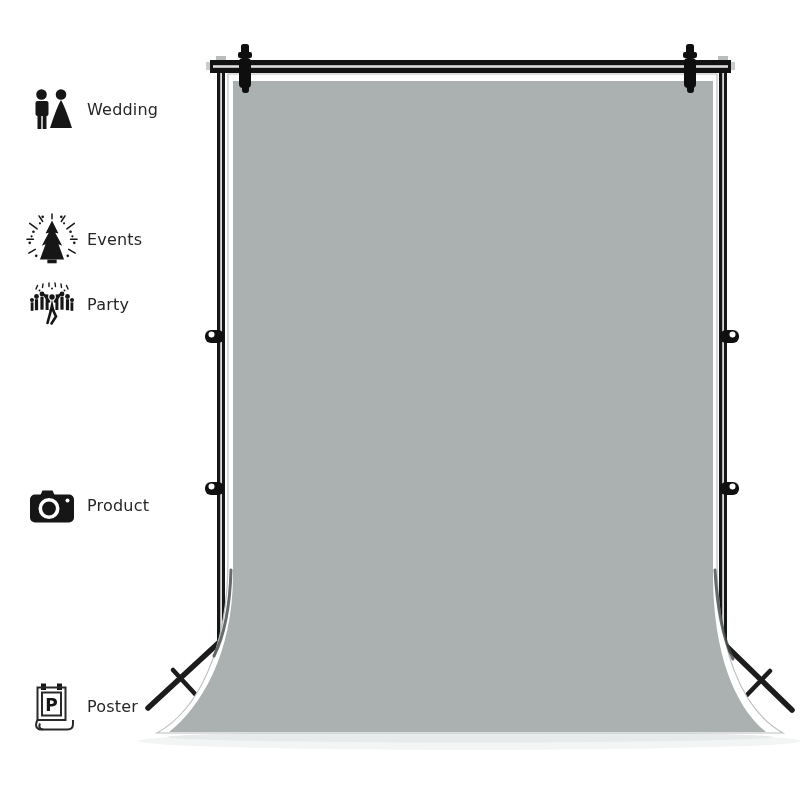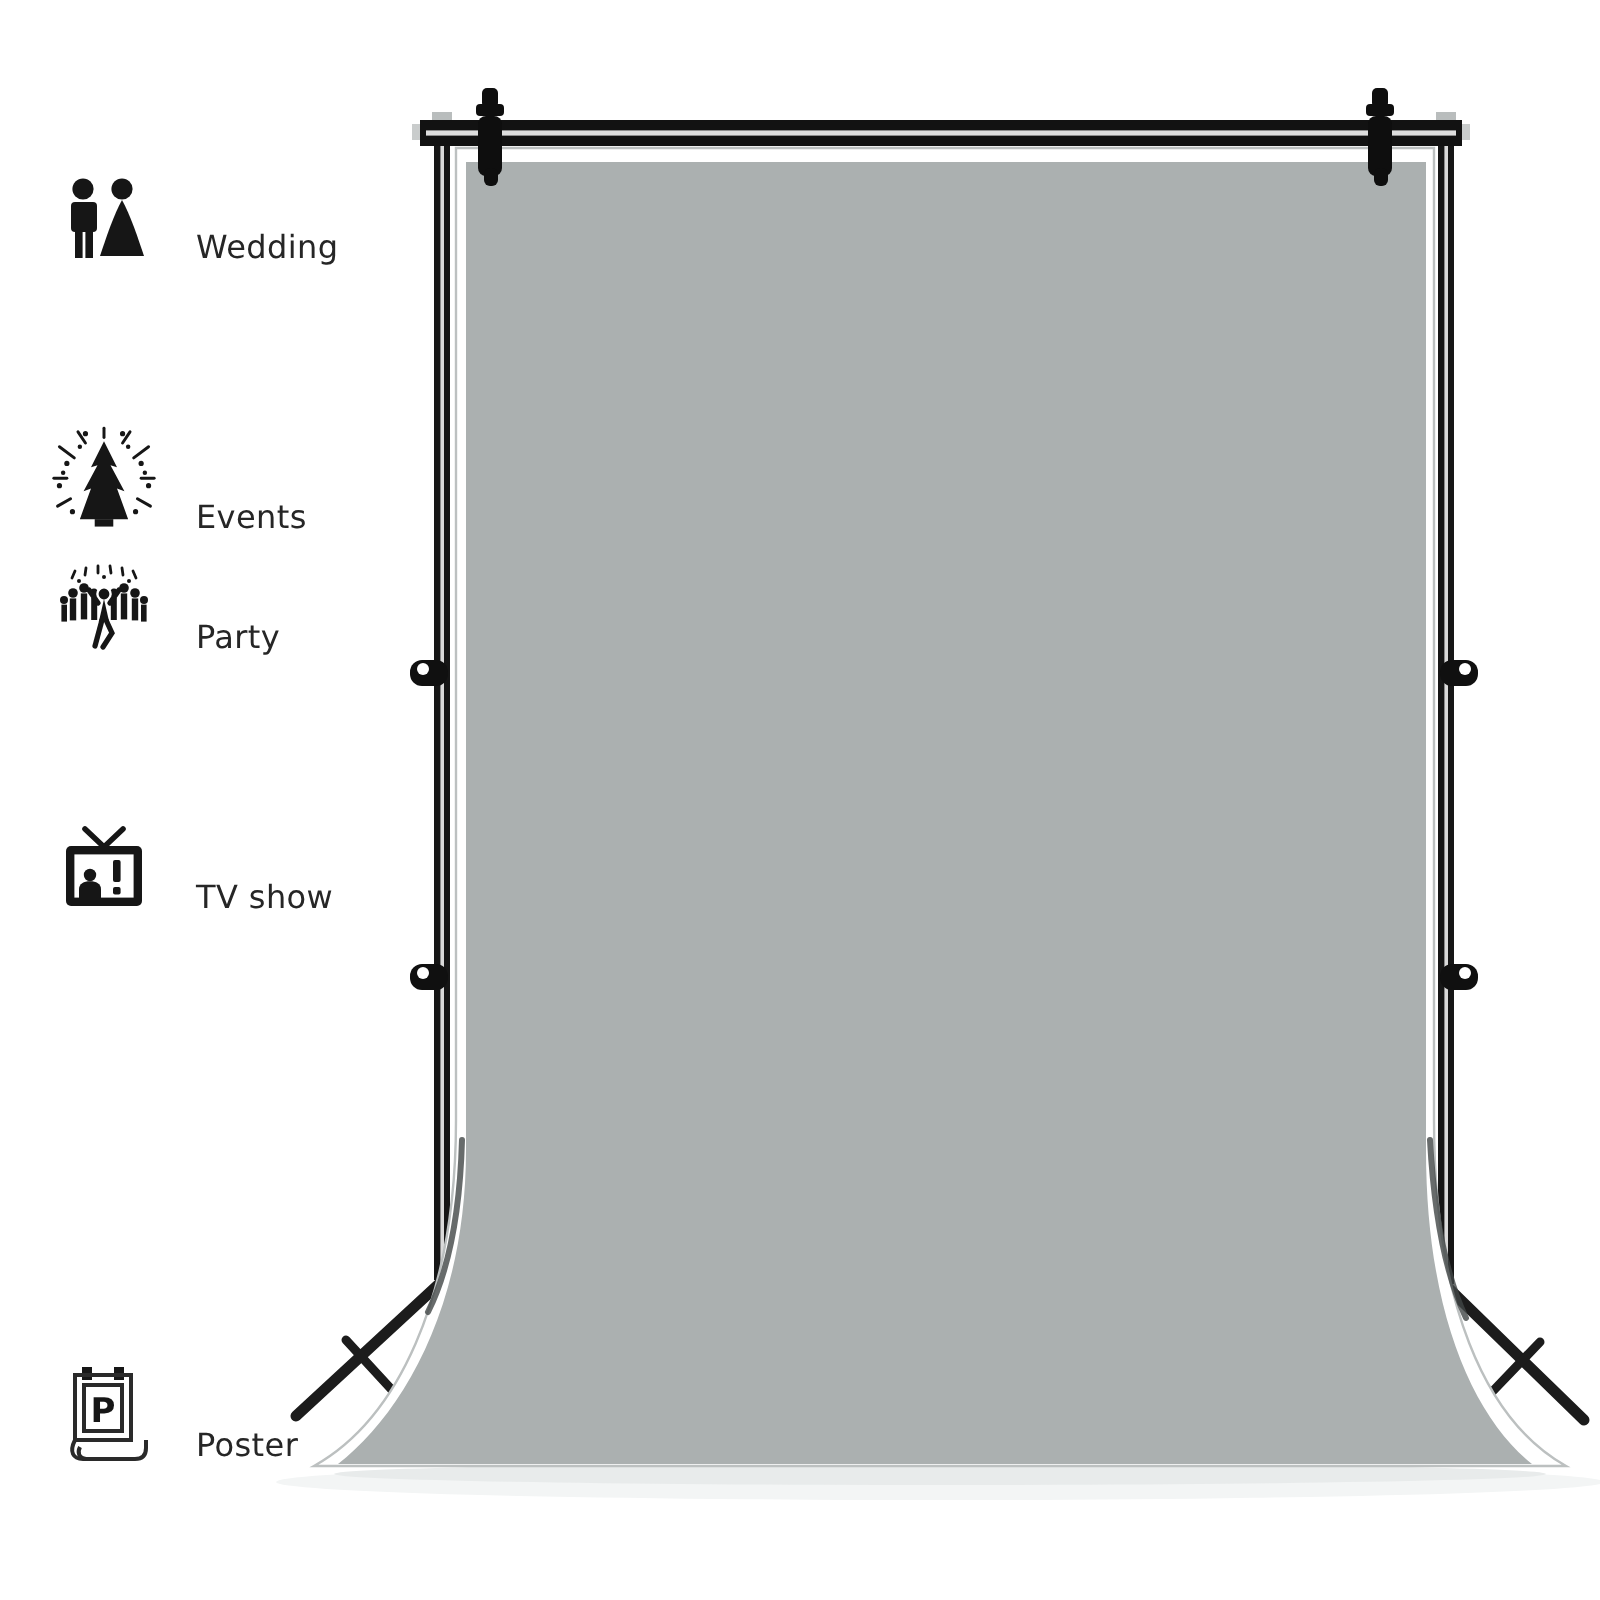--- a/index.html
+++ b/index.html
@@ -1,20 +1,20 @@
 <!DOCTYPE html>
 <html><head>
 <meta charset="utf-8">
 <style>
   html,body{margin:0;padding:0;background:#fff;}
   .stage{position:relative;width:800px;height:800px;background:#ffffff;overflow:hidden;
          font-family:"DejaVu Sans","Liberation Sans",sans-serif;}
   .scene{position:absolute;left:0;top:0;width:800px;height:800px;display:block;}
   .sidebar{position:absolute;left:0;top:0;width:200px;height:800px;}
-  .cat{position:absolute;left:26px;display:flex;align-items:flex-end;gap:20px;}
+  .cat{position:absolute;left:26px;display:flex;align-items:center;gap:9px;}
   .ic{width:52px;display:flex;justify-content:center;align-items:flex-end;}
   .ic svg{display:block;}
   .lb{font-size:16px;line-height:1.15;color:#262626;letter-spacing:.2px;
       padding-bottom:2px;white-space:nowrap;}
 </style>
 </head>
 <body>
 
 <div class="stage">
 
@@ -167,35 +167,32 @@
             <path d="M23 28 L19.5 41"></path>
               <path d="M25 28 L28 34.5 L23.5 41.5"></path>
           </g>
           <path d="M24 17.5 l-2.6 11.5 h5.2 Z" fill="#161616"></path>
         </svg>
       </span>
       <span class="lb">Party</span>
     </div>
 
 
-    <div class="cat" style="top:412px">
-      <span class="ic">
-        <svg width="48" height="48" viewBox="0 0 48 48">
-          <path d="M14.5 2.5 L24 11.5 L33.5 2.5" stroke="#161616" stroke-width="2.8" fill="none" stroke-linecap="round"></path>
-          <rect x="5" y="11" width="38" height="30" rx="2.5" fill="#161616"></rect>
-          <rect x="9.2" y="15.2" width="29.6" height="21.6" fill="#fff"></rect>
-          <circle cx="17" cy="25.5" r="3.1" fill="#161616"></circle>
-          <path d="M11.5 37 v-4.4 c0 -2.8 2.4 -4 5.5 -4 s5.5 1.2 5.5 4 V37 Z" fill="#161616"></path>
-          <rect x="28.5" y="18" width="3.8" height="11" rx="1" fill="#161616"></rect>
-          <rect x="28.5" y="31.5" width="3.8" height="3.8" rx="1" fill="#161616"></rect>
-        </svg>
-      </span>
-      <span class="lb">TV show</span>
-    </div>
-
+
+    <div class="cat" style="top:486px">
+      <span class="ic">
+        <svg width="48" height="42" viewBox="0 0 48 42">
+          <path d="M12 10 l2.5 -5.5 h10 l2.5 5.5 Z" fill="#161616"></path>
+          <rect x="2" y="8.5" width="44" height="28" rx="5" fill="#161616"></rect>
+          <circle cx="21" cy="22.5" r="8.7" fill="none" stroke="#fff" stroke-width="3.6"></circle>
+          <circle cx="39.5" cy="14.5" r="2" fill="#fff"></circle>
+        </svg>
+      </span>
+      <span class="lb">Product</span>
+    </div>
 
 
 
     <div class="cat" style="top:682px">
       <span class="ic">
         <svg width="46" height="52" viewBox="0 0 46 52" fill="none" stroke="#2a2a2a" stroke-width="2">
           <rect x="12" y="1.5" width="5" height="6.5" fill="#161616" stroke="none"></rect>
           <rect x="28" y="1.5" width="5" height="6.5" fill="#161616" stroke="none"></rect>
           <path d="M8.5 5.5 H36.5 V38 H8.5 Z"></path>
           <rect x="13" y="10.5" width="19" height="23"></rect>

